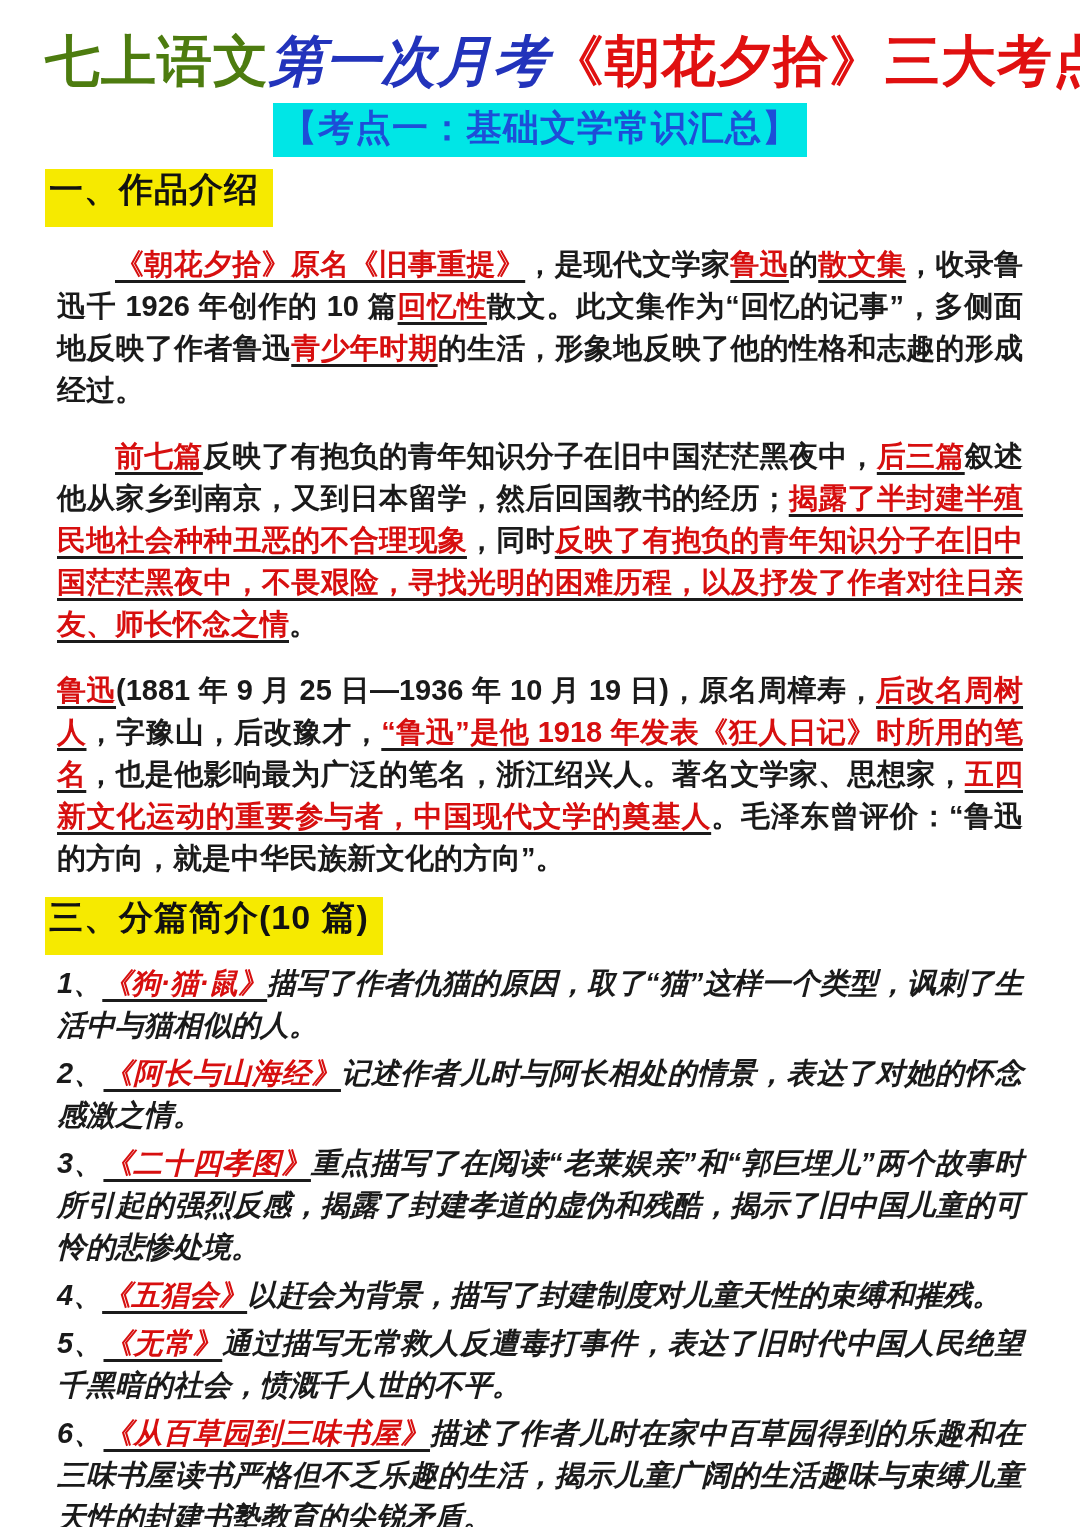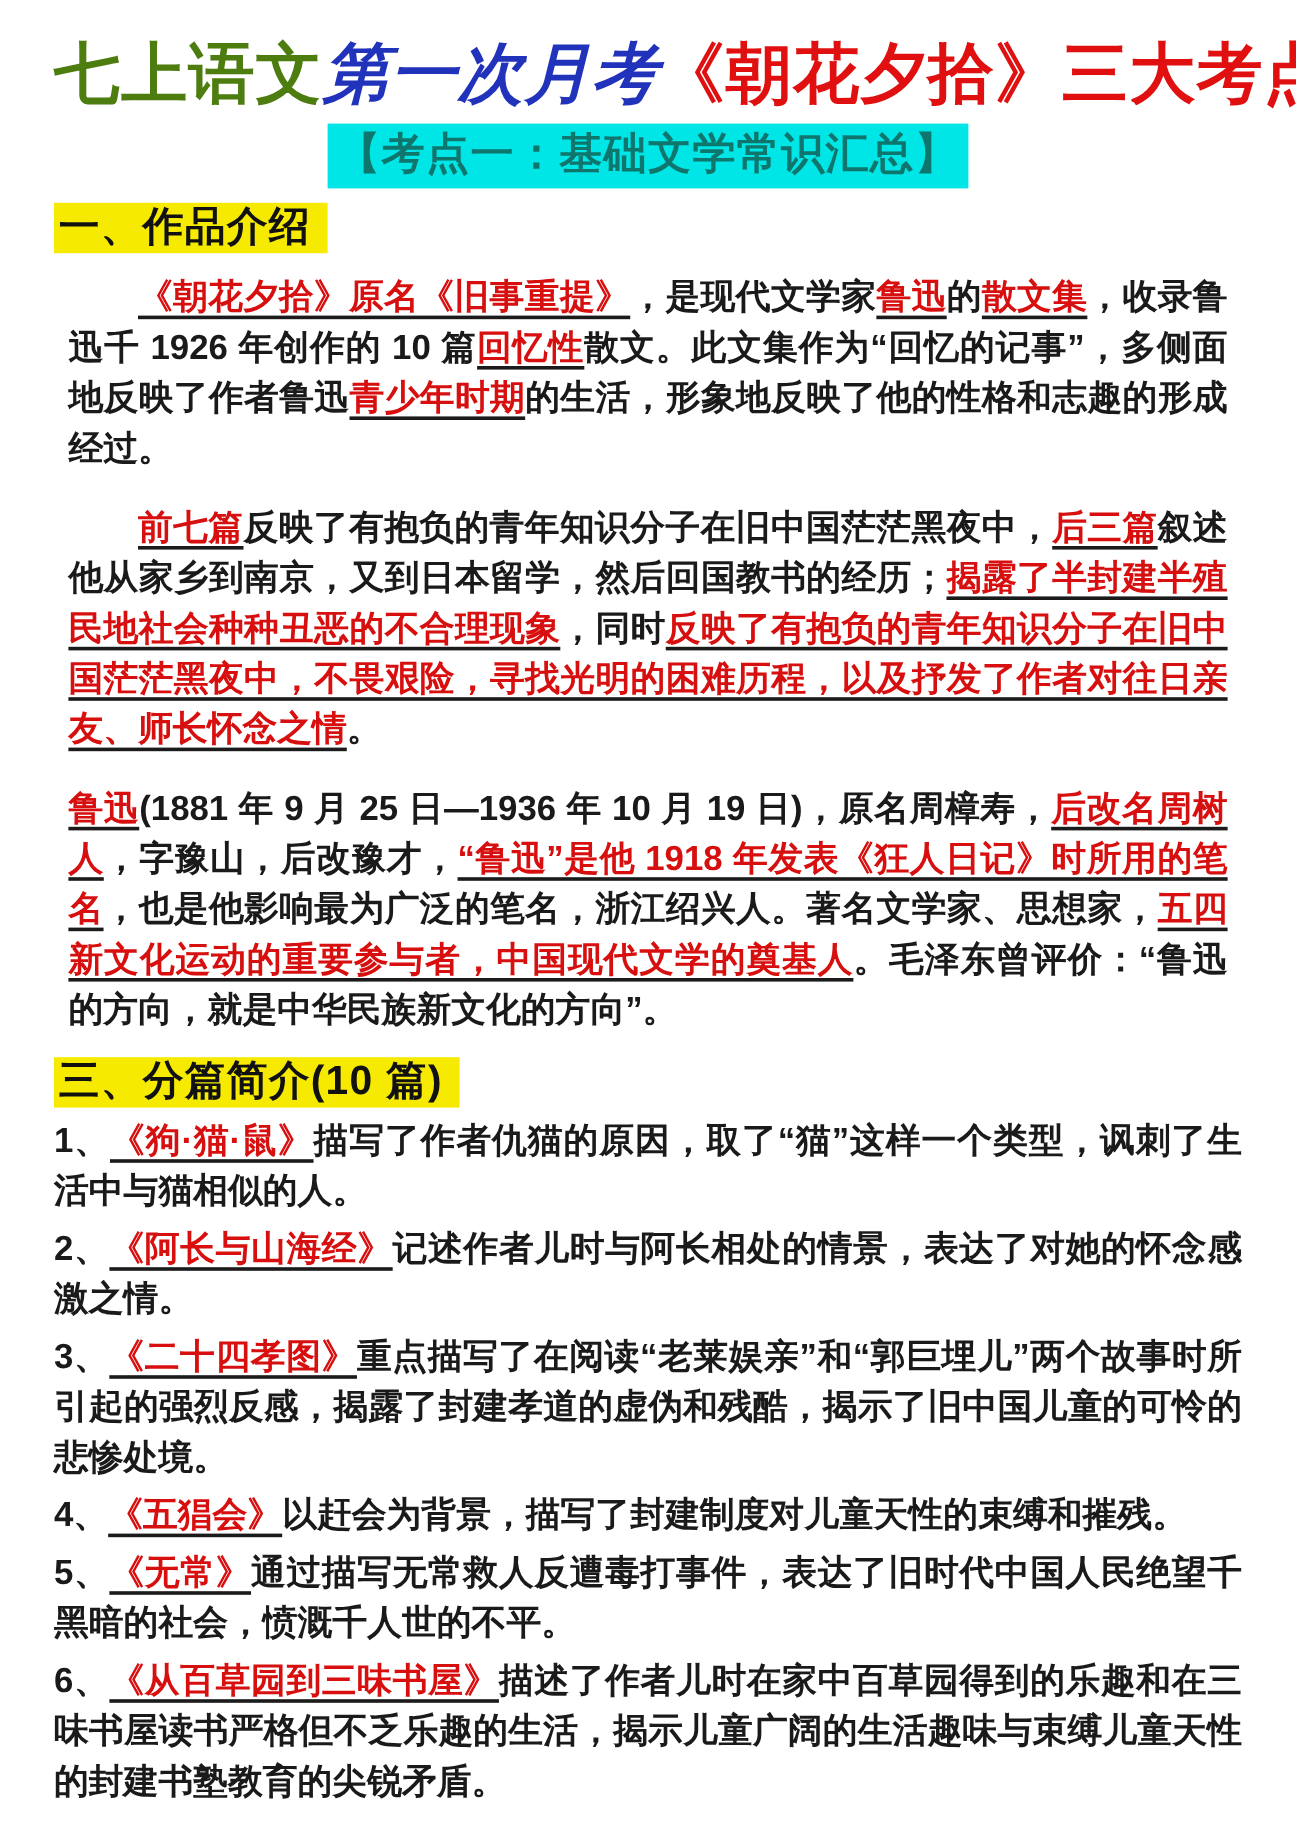--- a/index.html
+++ b/index.html
@@ -30,48 +30,48 @@
     white-space: nowrap;
   }
   .t-black { color: #4d7c0f; }
   .t-blue  { color: #2233bb; font-style: italic; }
   .t-red   { color: #e01010; text-align: right; }
   
   .banner-row { text-align: center; margin: 0 0 6px; }
   .banner {
     display: inline-block;
     background: #00e6e6;
-    color: #0f766e;
+    color: #1d4ed8;
     font-size: 36px;
     font-weight: 800;
     padding: 1px 8px 4px;
     letter-spacing: 1px;
   }
   
   .sec-head-row { margin: 6px 0 4px; line-height: 1; }
   .sec-heading {
     display: inline-block;
     background: #f6ea00;
     color: #111111;
     font-size: 34px;
     font-weight: 800;
-    padding: 3px 14px 5px 4px;
+    padding: 3px 14px 21px 4px;
     letter-spacing: 1px;
   }
   
   .para {
     margin: 12px;
     font-size: 29px;
     line-height: 42px;
     font-weight: 600;
     text-align: justify;
     color: #1a1a1a;
   }
   .indent { text-indent: 2em; }
-  .item { margin: 3px 0; }
+  .item { margin: 3px 12px; font-style: italic; }
   .hl {
     color: #d70f0f;
     text-decoration: underline;
     text-decoration-color: #1b1b1b;
     text-decoration-thickness: 2.5px;
     text-underline-offset: 6px;
   }
 </style>
 </head>
 <body>

